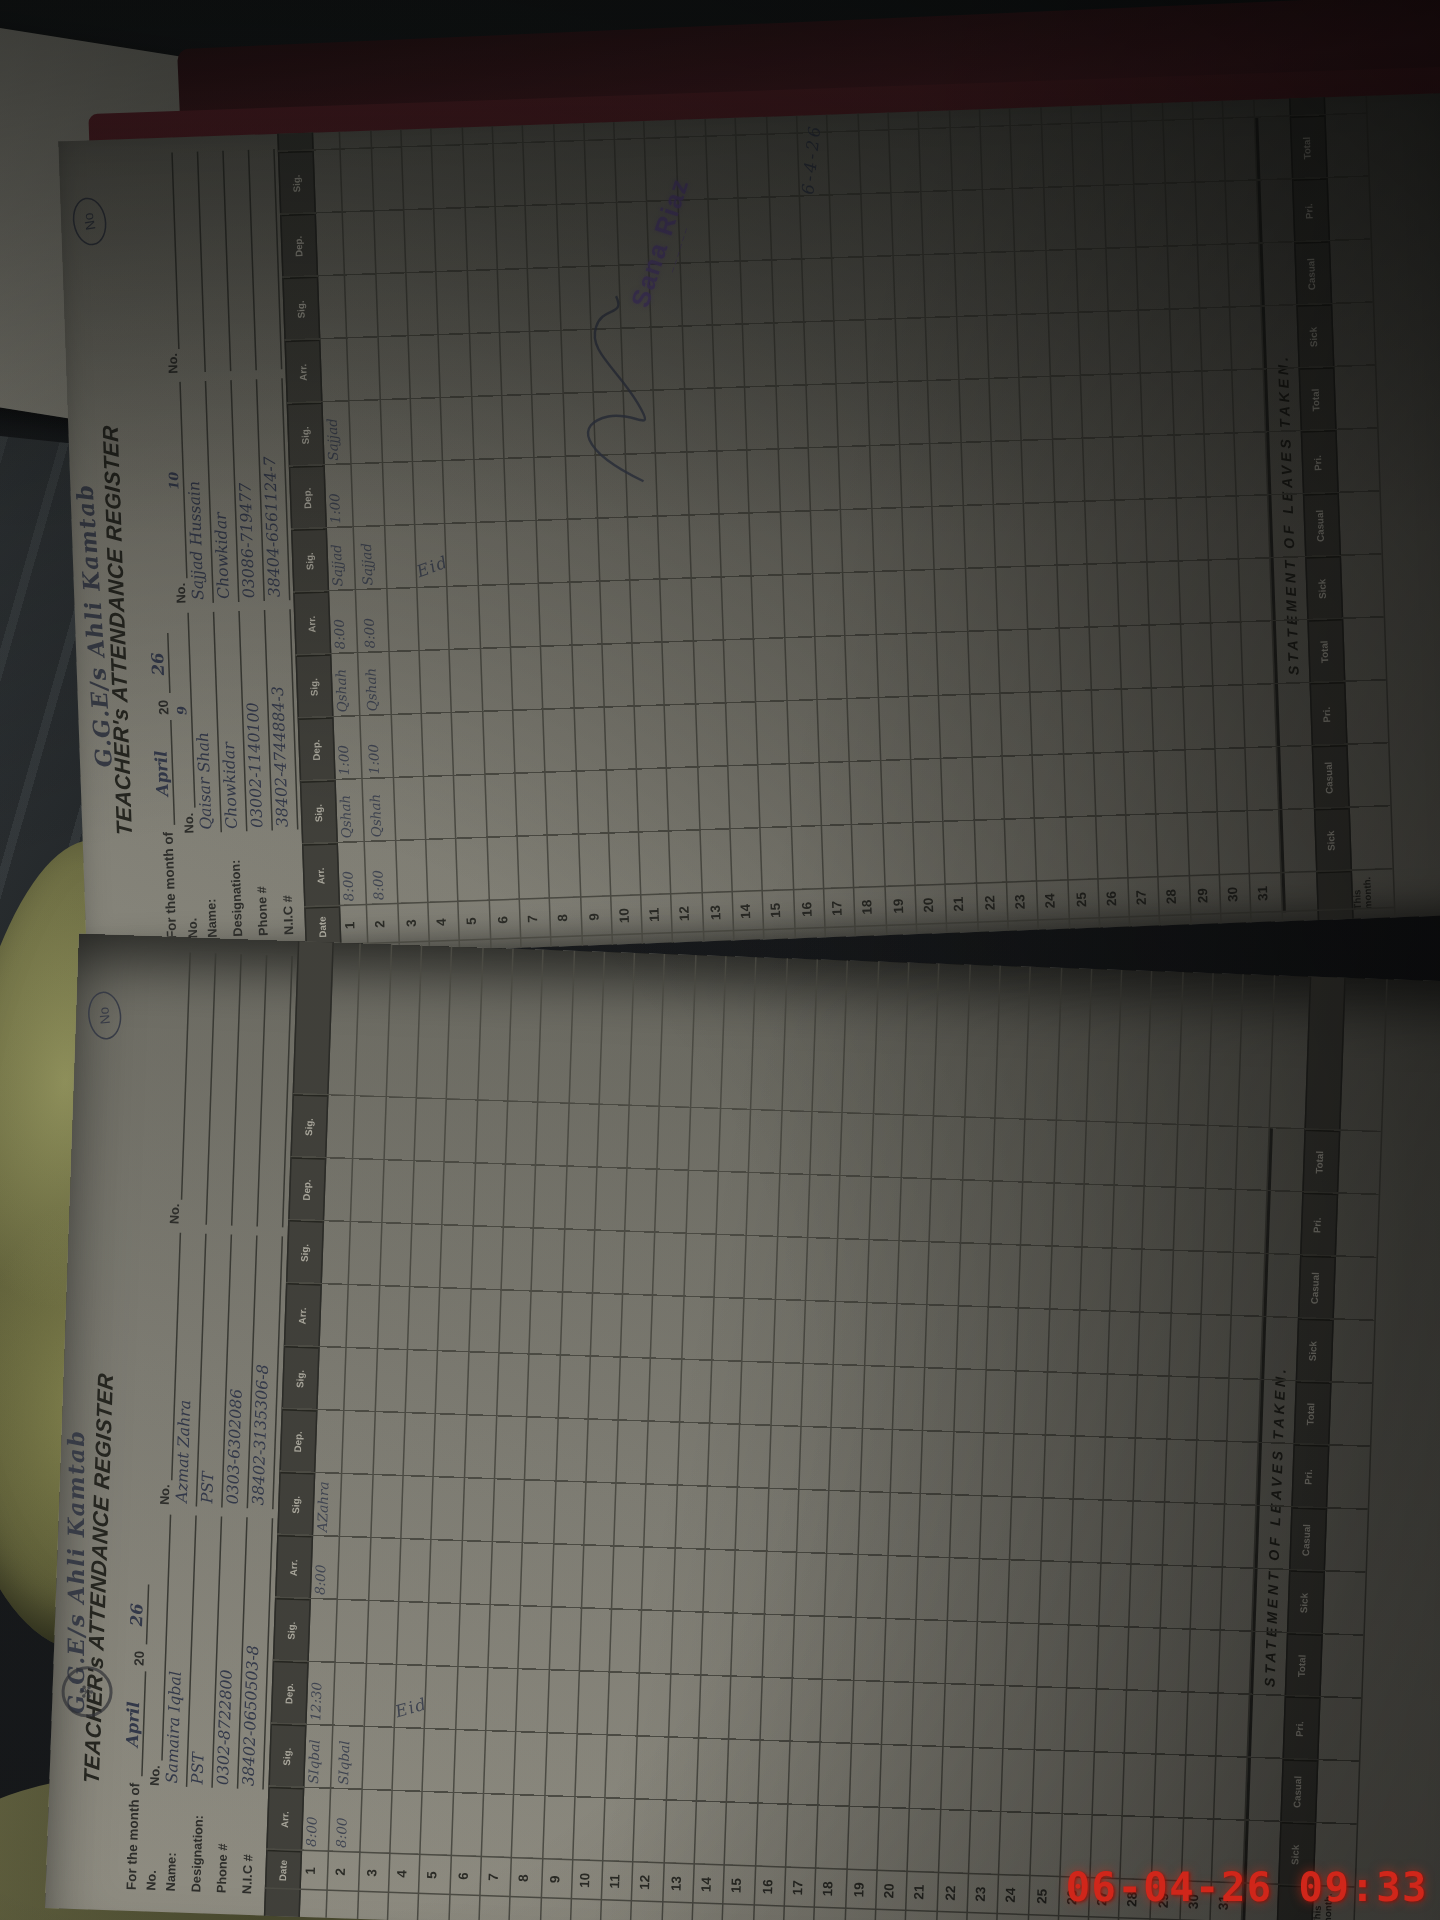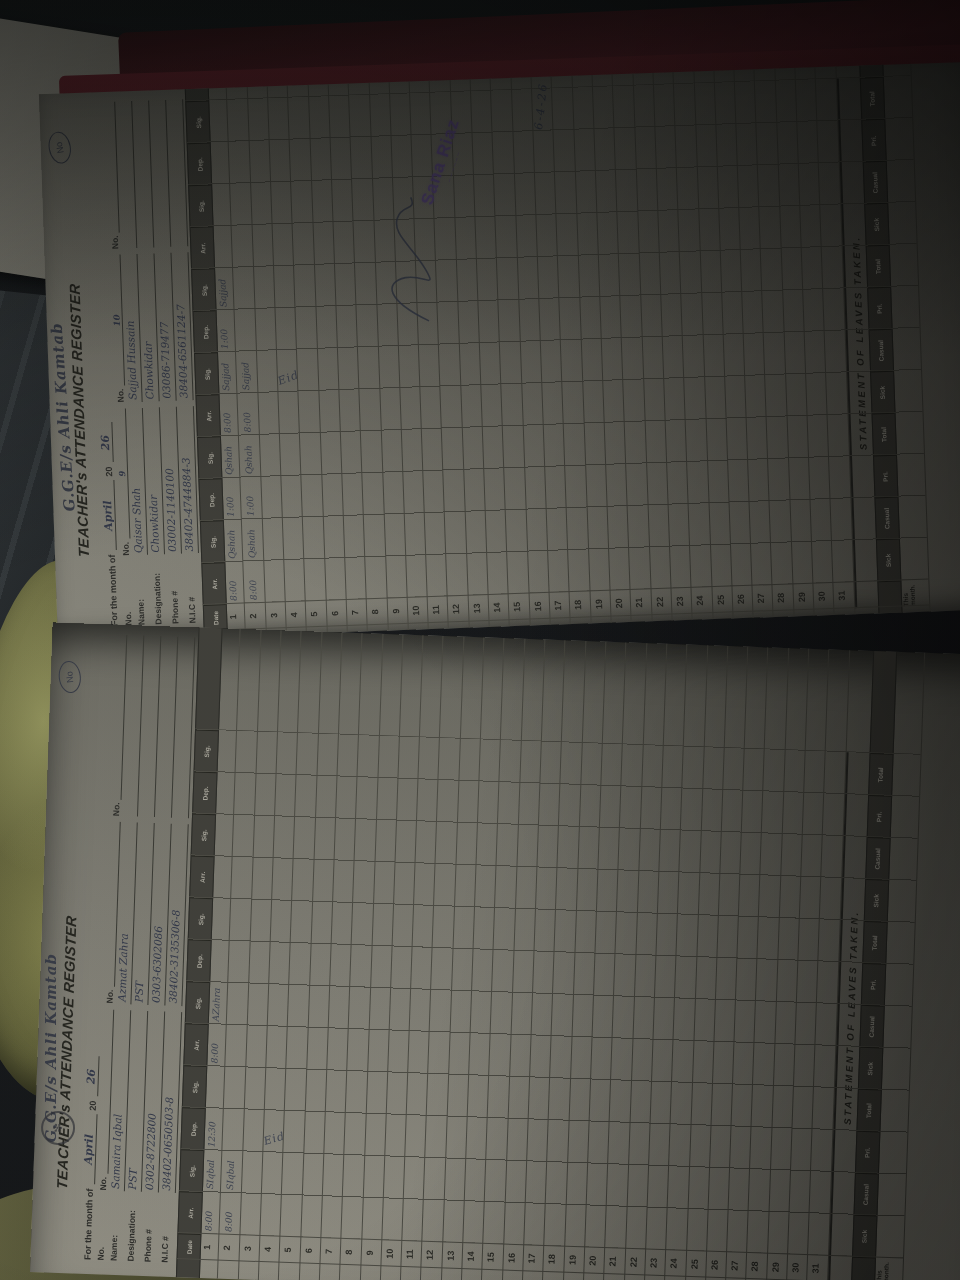--- a/index.html
+++ b/index.html
@@ -465,13 +465,14 @@
         <span class="hw-cell" style="left:215px;top:172px">8:00</span>
         <span class="hw-cell" style="left:257px;top:172px">AZahra</span>
         <span class="hw-cell" style="left:47px;top:192.32px">8:00</span>
         <span class="hw-cell" style="left:89px;top:192.32px">SIqbal</span>
         <span class="hw-cell eid" style="left:131px;top:232.96px">Eid</span>
         <div class="crest" style="left:128px;top:6px">❇</div>
       </div>
     </div>
 
   <div class="overlay"></div>
+  <div class="timestamp">06-04-26  09:33</div>
 </div>
 
 </body></html>

